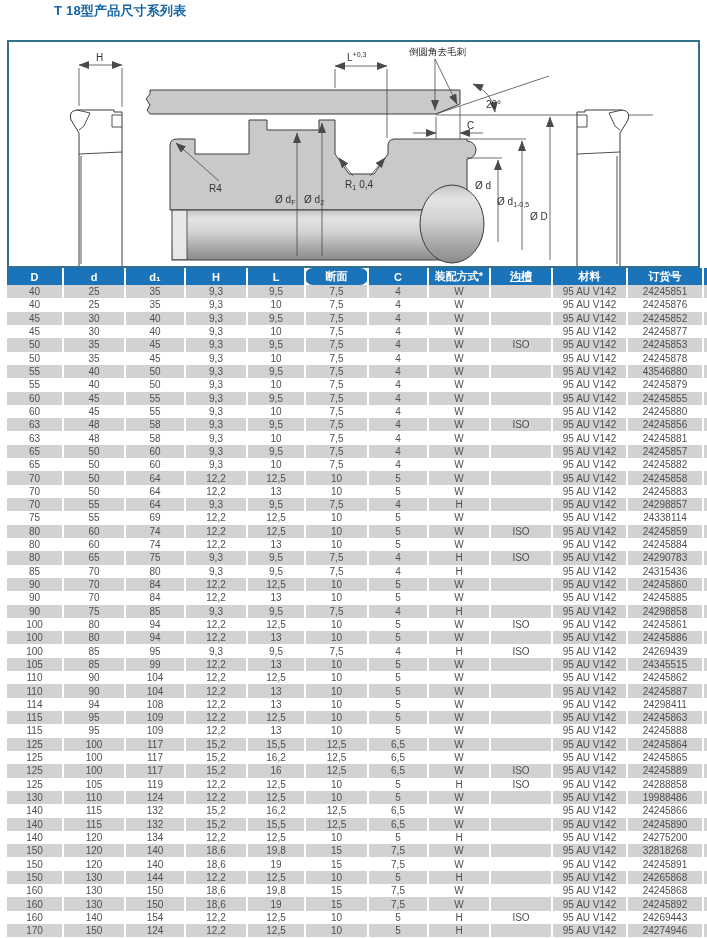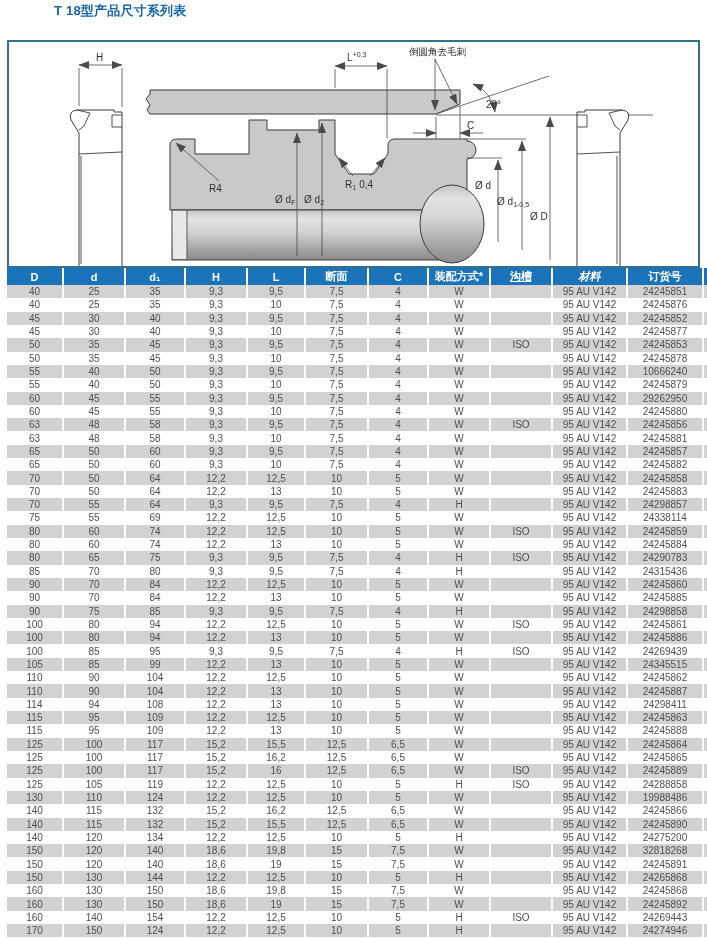--- a/index.html
+++ b/index.html
@@ -164,25 +164,25 @@
 </div>
 
 <table class="size">
   <thead>
       <tr>
         <th style="width: 55px;">D</th>
         <th style="width: 60px;">d</th>
         <th style="width: 58px;">d₁</th>
         <th style="width: 60px;">H</th>
         <th style="width: 56px;">L</th>
-        <th style="width: 61px;">断面</th>
+        <th style="width: 61px; border-radius: 8px;">断面</th>
         <th style="width: 58px;">C</th>
         <th style="width: 60px;">装配方式*</th>
         <th style="width: 60px; text-decoration: underline;">沟槽</th>
-        <th style="width: 73px; font-style: italic;">材料</th>
+        <th style="width: 73px;">材料</th>
         <th style="width: 74px;">订货号</th>
         <th style="width: 18px;"></th>
       </tr>
     </thead>
   <tbody>
       <tr class="g">
         <td>40</td>
         <td>25</td>
         <td>35</td>
         <td>9,3</td>
@@ -269,21 +269,21 @@
         <td>55</td>
         <td>40</td>
         <td>50</td>
         <td>9,3</td>
         <td>9,5</td>
         <td>7,5</td>
         <td>4</td>
         <td>W</td>
         <td></td>
         <td>95 AU V142</td>
-        <td>10666240</td>
+        <td>43546880</td>
         <td class="dot">●</td>
       </tr>
       <tr class="w">
         <td>55</td>
         <td>40</td>
         <td>50</td>
         <td>9,3</td>
         <td>10</td>
         <td>7,5</td>
         <td>4</td>
@@ -297,21 +297,21 @@
         <td>60</td>
         <td>45</td>
         <td>55</td>
         <td>9,3</td>
         <td>9,5</td>
         <td>7,5</td>
         <td>4</td>
         <td>W</td>
         <td></td>
         <td>95 AU V142</td>
-        <td>29262950</td>
+        <td>24245855</td>
         <td class="dot">●</td>
       </tr>
       <tr class="w">
         <td>60</td>
         <td>45</td>
         <td>55</td>
         <td>9,3</td>
         <td>10</td>
         <td>7,5</td>
         <td>4</td>

